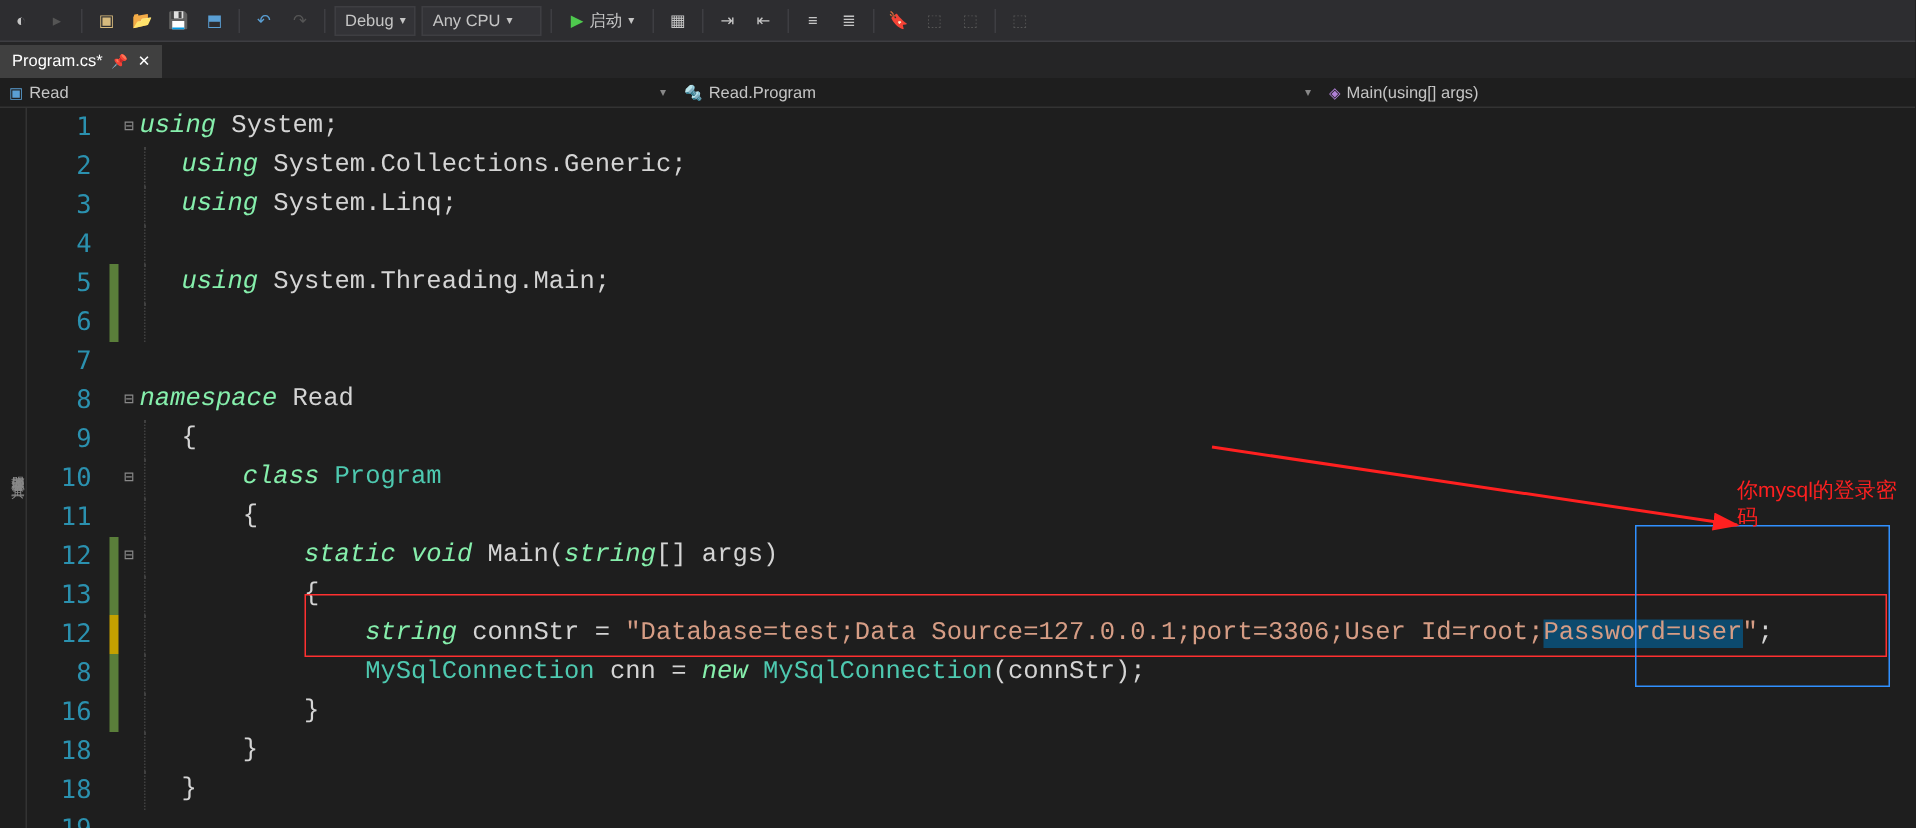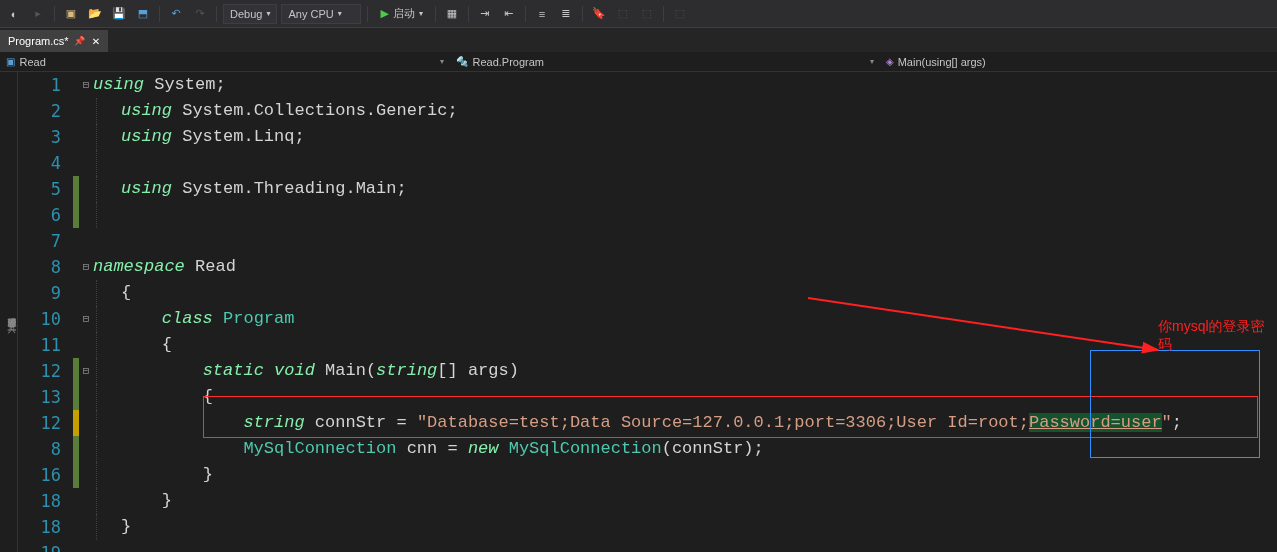--- a/index.html
+++ b/index.html
@@ -162,22 +162,21 @@
   position: absolute;
   border: 1px solid #ff3030;
   pointer-events: none;
 }
 .bluebox {
   position: absolute;
   border: 1px solid #3090ff;
   pointer-events: none;
 }
 .selection {
-  background: #14532d;
-  text-decoration: underline;
+  background: #0c4a6e;
 }
 .annotation {
   position: absolute;
   color: #ff2020;
   font-family: "SimSun", "Microsoft YaHei", sans-serif;
   font-size: 14px;
 }
 .arrow-svg {
   position: absolute;
   pointer-events: none;

